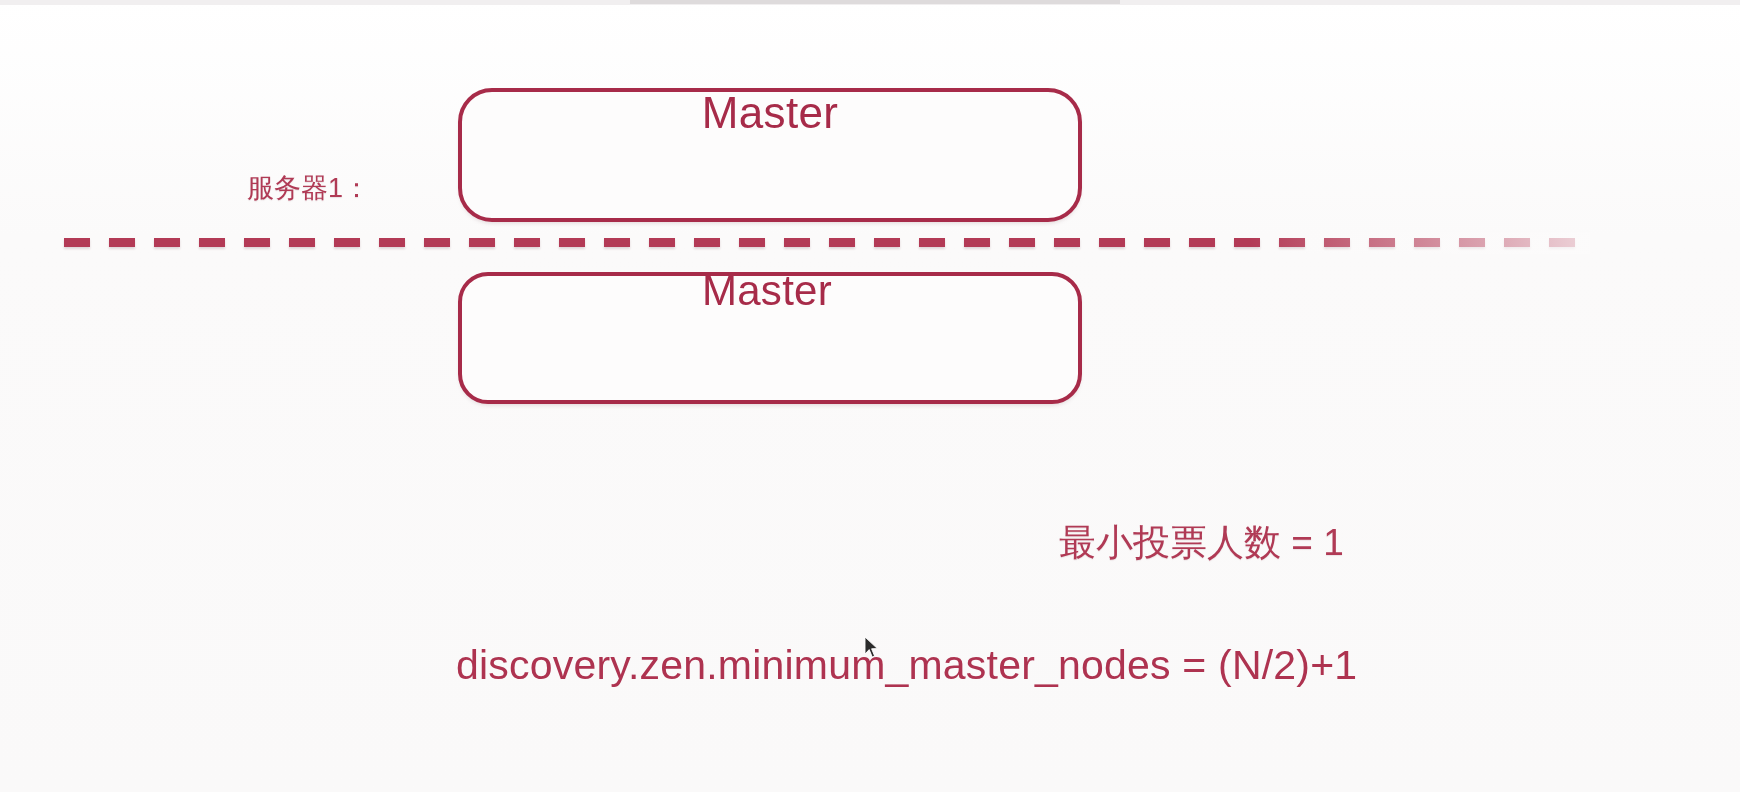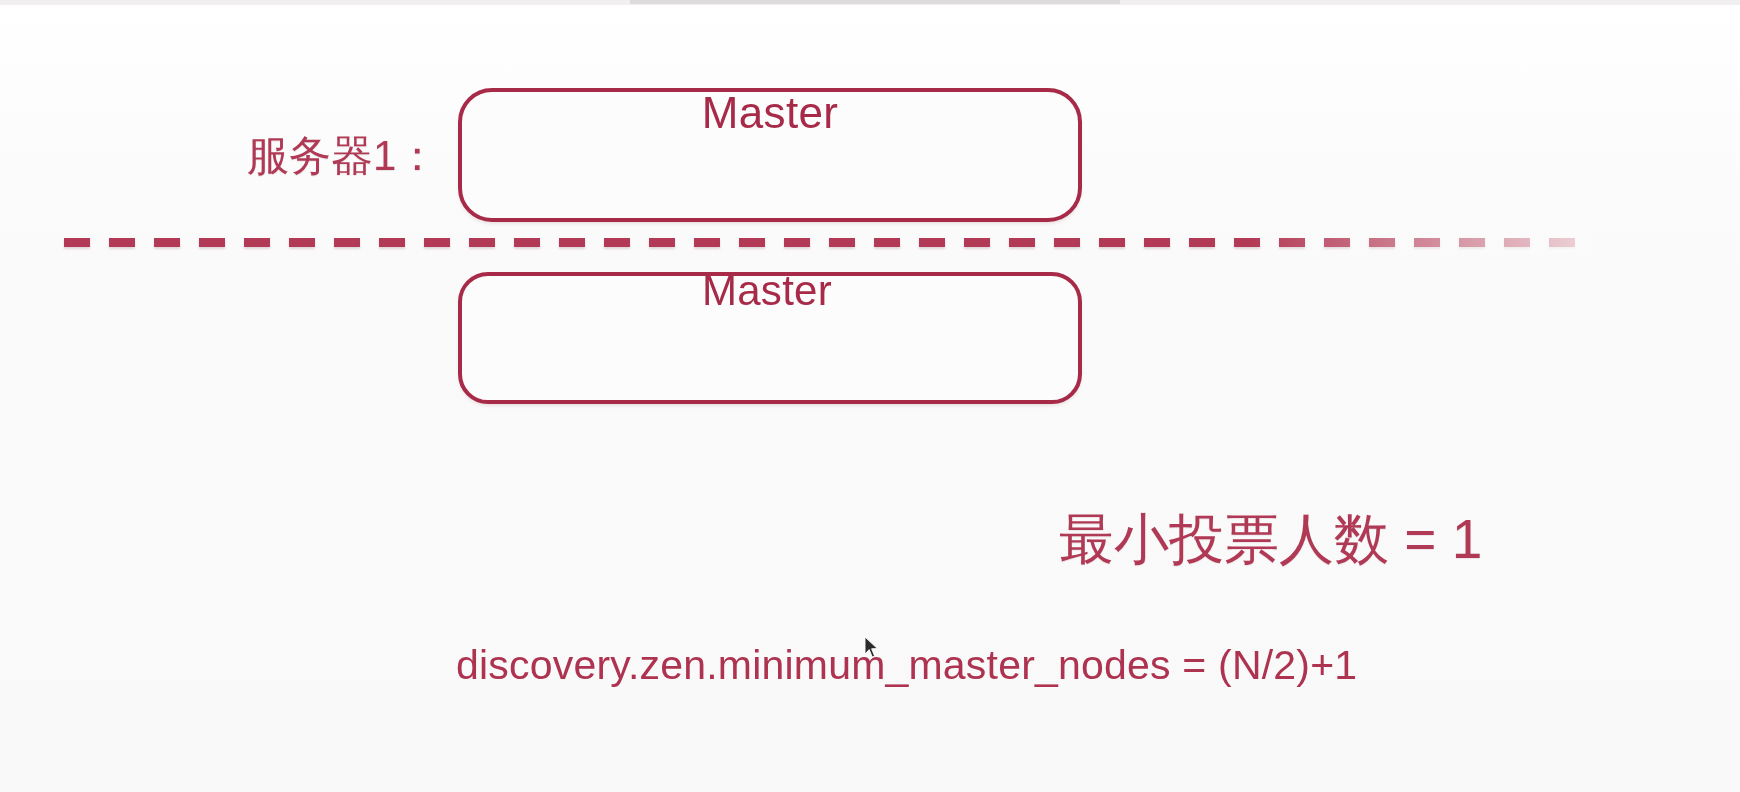--- a/index.html
+++ b/index.html
@@ -63,24 +63,25 @@
   #box-3 { left: 458px; top: 470px; width: 624px; height: 134px; border-radius: 30px; }
 
   
   #box-2 .node-label { font-size: 42px; transform: translate(-3px,-6px); }
   #box-3 .node-label { font-size: 42px; transform: translate(-3px,-4px); }
 
   
   .server-label {
     position: absolute;
     color: #b03a55;
-    font-size: 42px;
+    font-size: 27px;
     white-space: nowrap;
     line-height: 1;
     text-shadow: 0 1px 1px rgba(180,150,160,0.25);
+    margin-top: 40px;
   }
   #server-label-1 { left: 247px; top: 135px; }
   #server-label-2 { left: 247px; top: 338px; }
   #server-label-3 { left: 247px; top: 532px; }
 
   
   .divider {
     position: absolute;
     left: 64px;
     top: 238px;
@@ -101,23 +102,23 @@
     width: 340px;
     height: 22px;
     background: linear-gradient(to right, rgba(252,251,251,0) 0%, rgba(252,251,251,0.55) 70%, rgba(252,251,251,0.8) 100%);
     pointer-events: none;
   }
 
   
   #min-votes-note {
     position: absolute;
     left: 1059px;
-    top: 512px;
+    top: 524px;
     color: #b03a55;
-    font-size: 55px;
+    font-size: 37px;
     white-space: nowrap;
     line-height: 1;
     text-shadow: 0 1px 1px rgba(180,150,160,0.22);
   }
 
   
   #formula {
     position: absolute;
     left: 456px;
     top: 645px;

